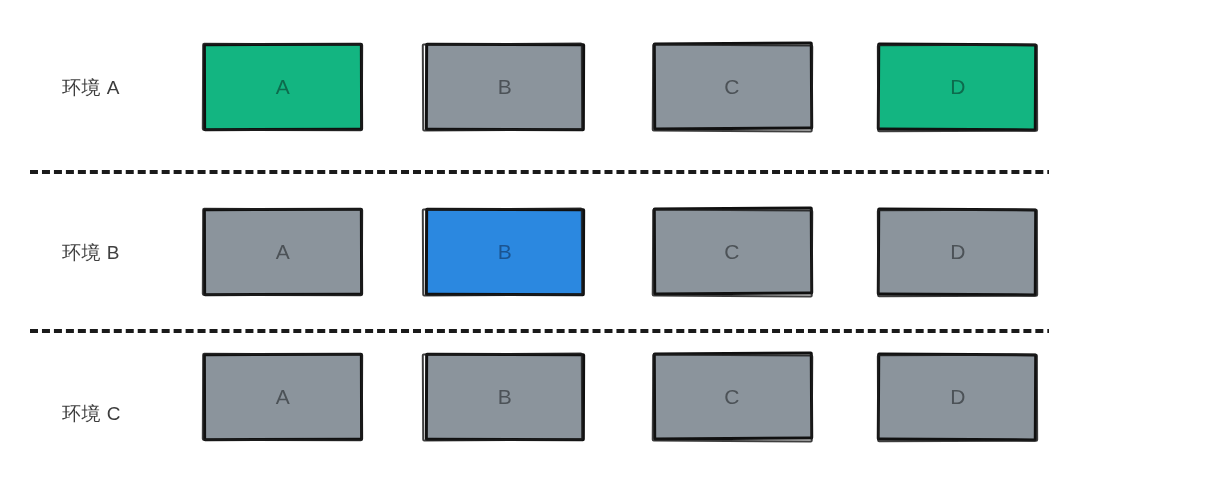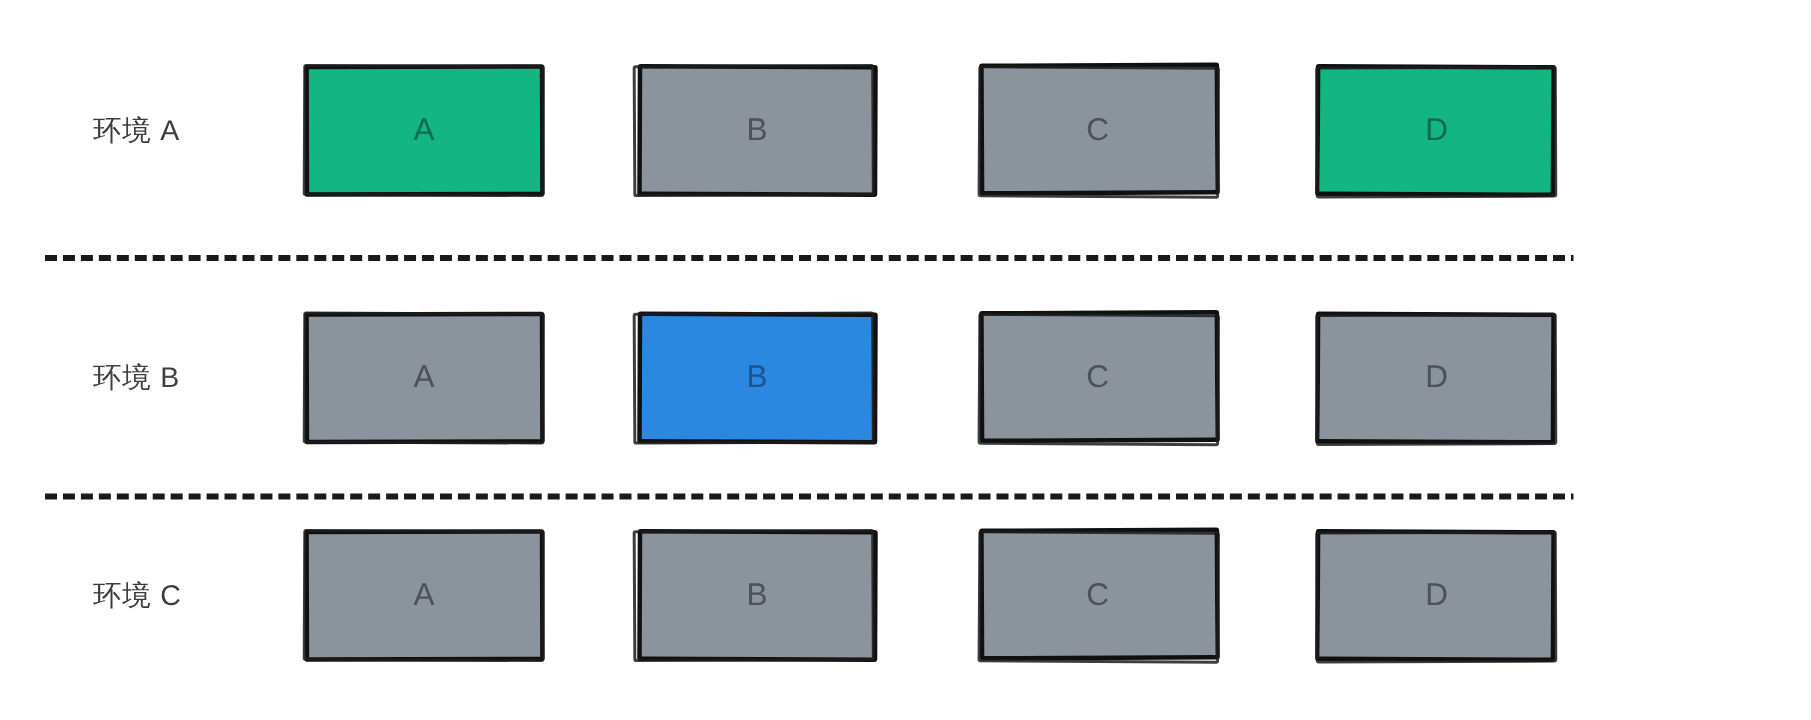--- a/index.html
+++ b/index.html
@@ -153,21 +153,21 @@
       <div class="stroke"></div>
       <div class="stroke s2"></div>
       <div class="label">C</div>
     </div>
     <div class="box j3" data-state="gray" style="left: 878px; top: 208px;">
       <div class="fill"></div>
       <div class="stroke"></div>
       <div class="stroke s2"></div>
       <div class="label">D</div>
     </div>
-    <div class="row-label" style="left: 62px; top: 388px; color: rgb(60, 60, 60);">环境 C</div>
+    <div class="row-label" style="left: 62px; top: 404px; color: rgb(60, 60, 60);">环境 C</div>
     <div class="box j0" data-state="gray" style="left: 203px; top: 353px;">
       <div class="fill"></div>
       <div class="stroke"></div>
       <div class="stroke s2"></div>
       <div class="label">A</div>
     </div>
     <div class="box j1" data-state="gray" style="left: 425px; top: 353px;">
       <div class="fill"></div>
       <div class="stroke"></div>
       <div class="stroke s2"></div>

